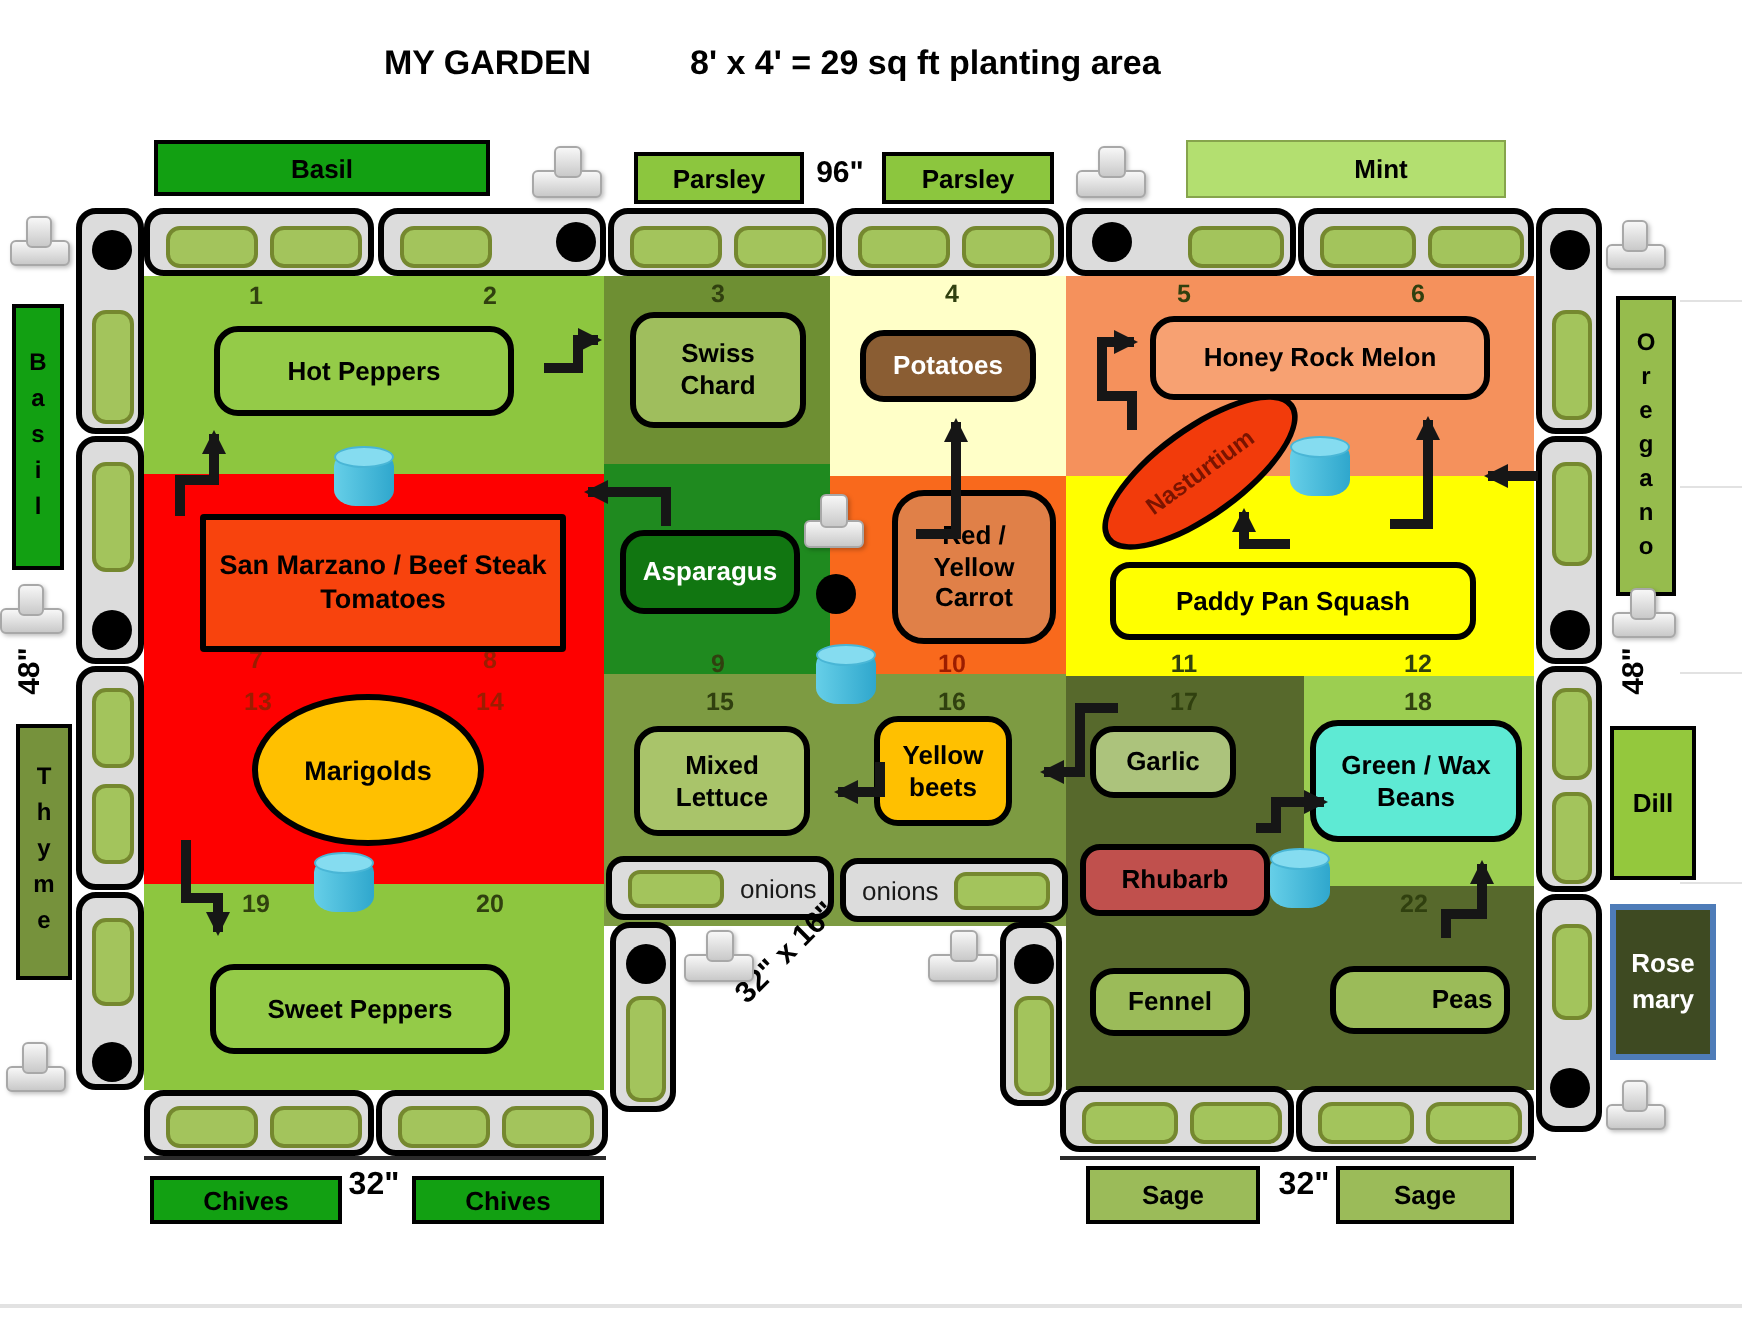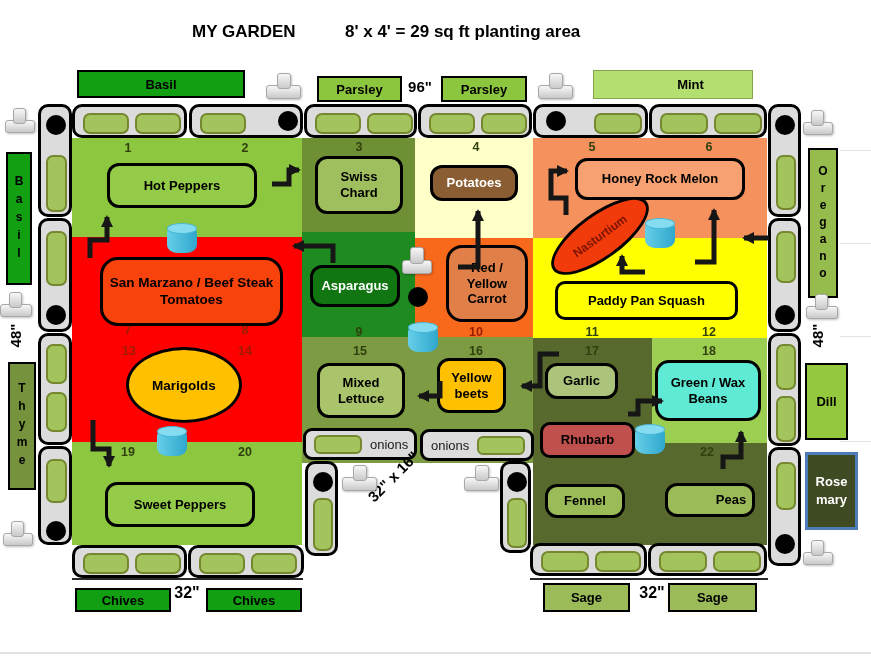--- a/index.html
+++ b/index.html
@@ -194,21 +194,21 @@
     </div>
   <div class="pbox" style="left:315px;top:156px;width:88px;height:58px;background:#9fbe5d;">
       <span>Swiss Chard</span>
     </div>
   <div class="pbox white" style="left:430px;top:165px;width:88px;height:36px;background:#8a5d33;">
       <span>Potatoes</span>
     </div>
   <div class="pbox" style="left:575px;top:158px;width:170px;height:42px;background:#f7a172;">
       <span>Honey Rock Melon</span>
     </div>
-  <div class="pbox" style="left:100px;top:257px;width:183px;height:69px;background:#f8430d;border-radius:18px;font-size:13.5px;">
+  <div class="pbox" style="left:100px;top:257px;width:183px;height:69px;background:#f8430d;border-radius:2px;font-size:13.5px;">
       <span>San Marzano / Beef Steak Tomatoes</span>
     </div>
   <div class="pbox white" style="left:310px;top:265px;width:90px;height:42px;background:#117611;">
       <span>Asparagus</span>
     </div>
   <div class="pbox" style="left:446px;top:245px;width:82px;height:77px;background:#e08048;border-radius:16px;">
       <span>Red / Yellow Carrot</span>
     </div>
   <div class="pbox" style="left:555px;top:281px;width:183px;height:39px;background:#ffff00;border-radius:10px;justify-content:center;">
       <span>Paddy Pan Squash</span>

